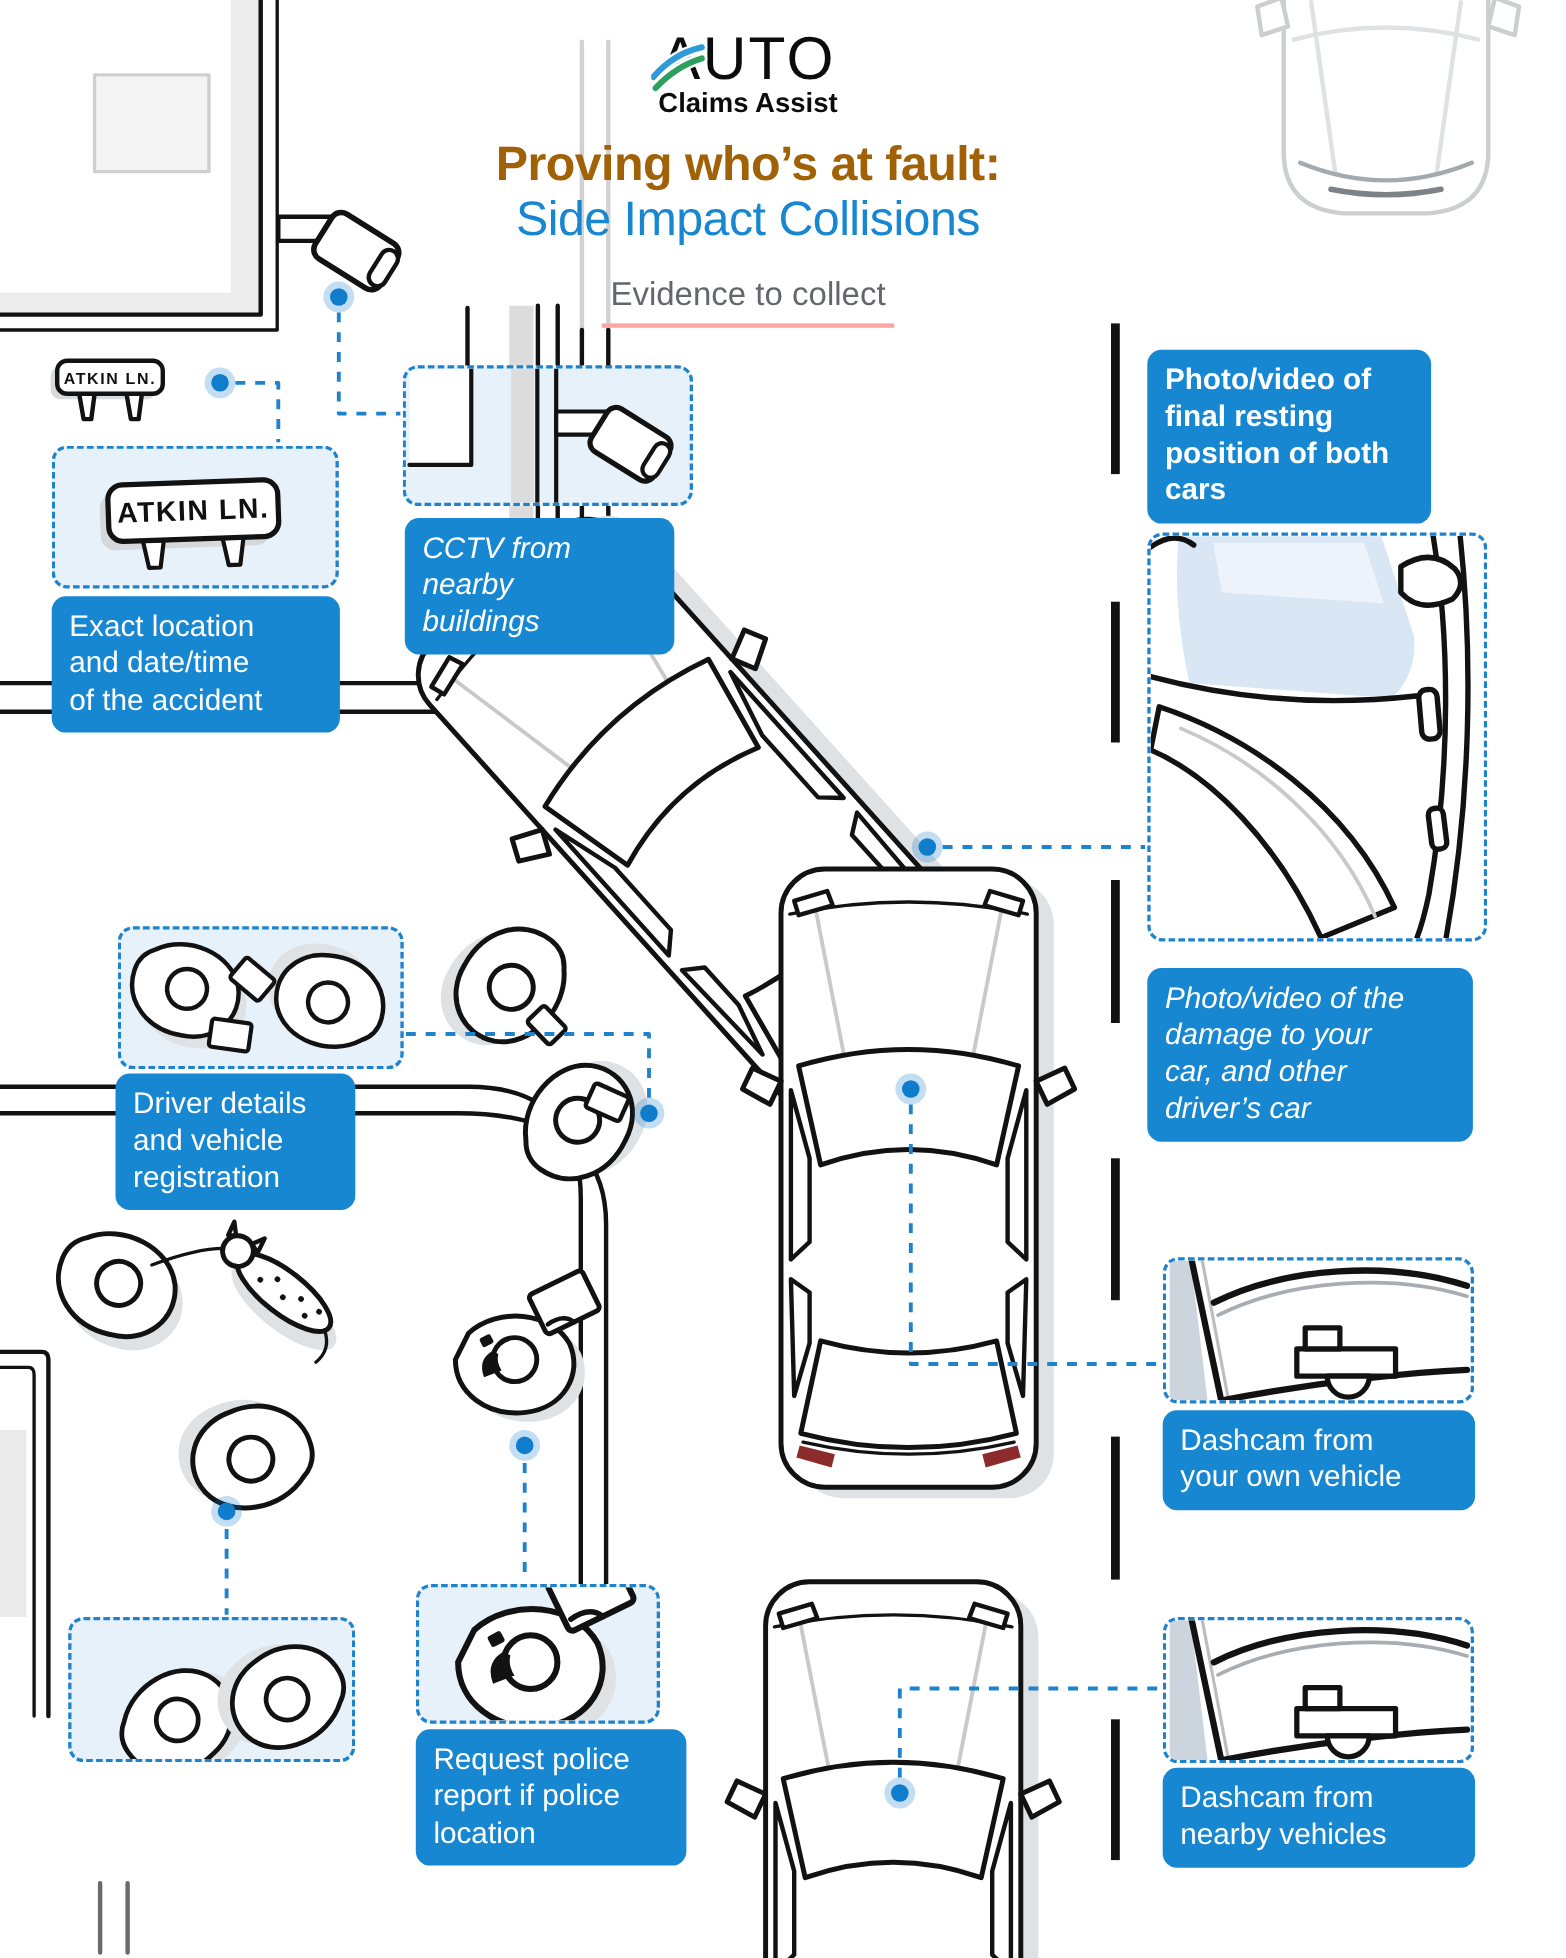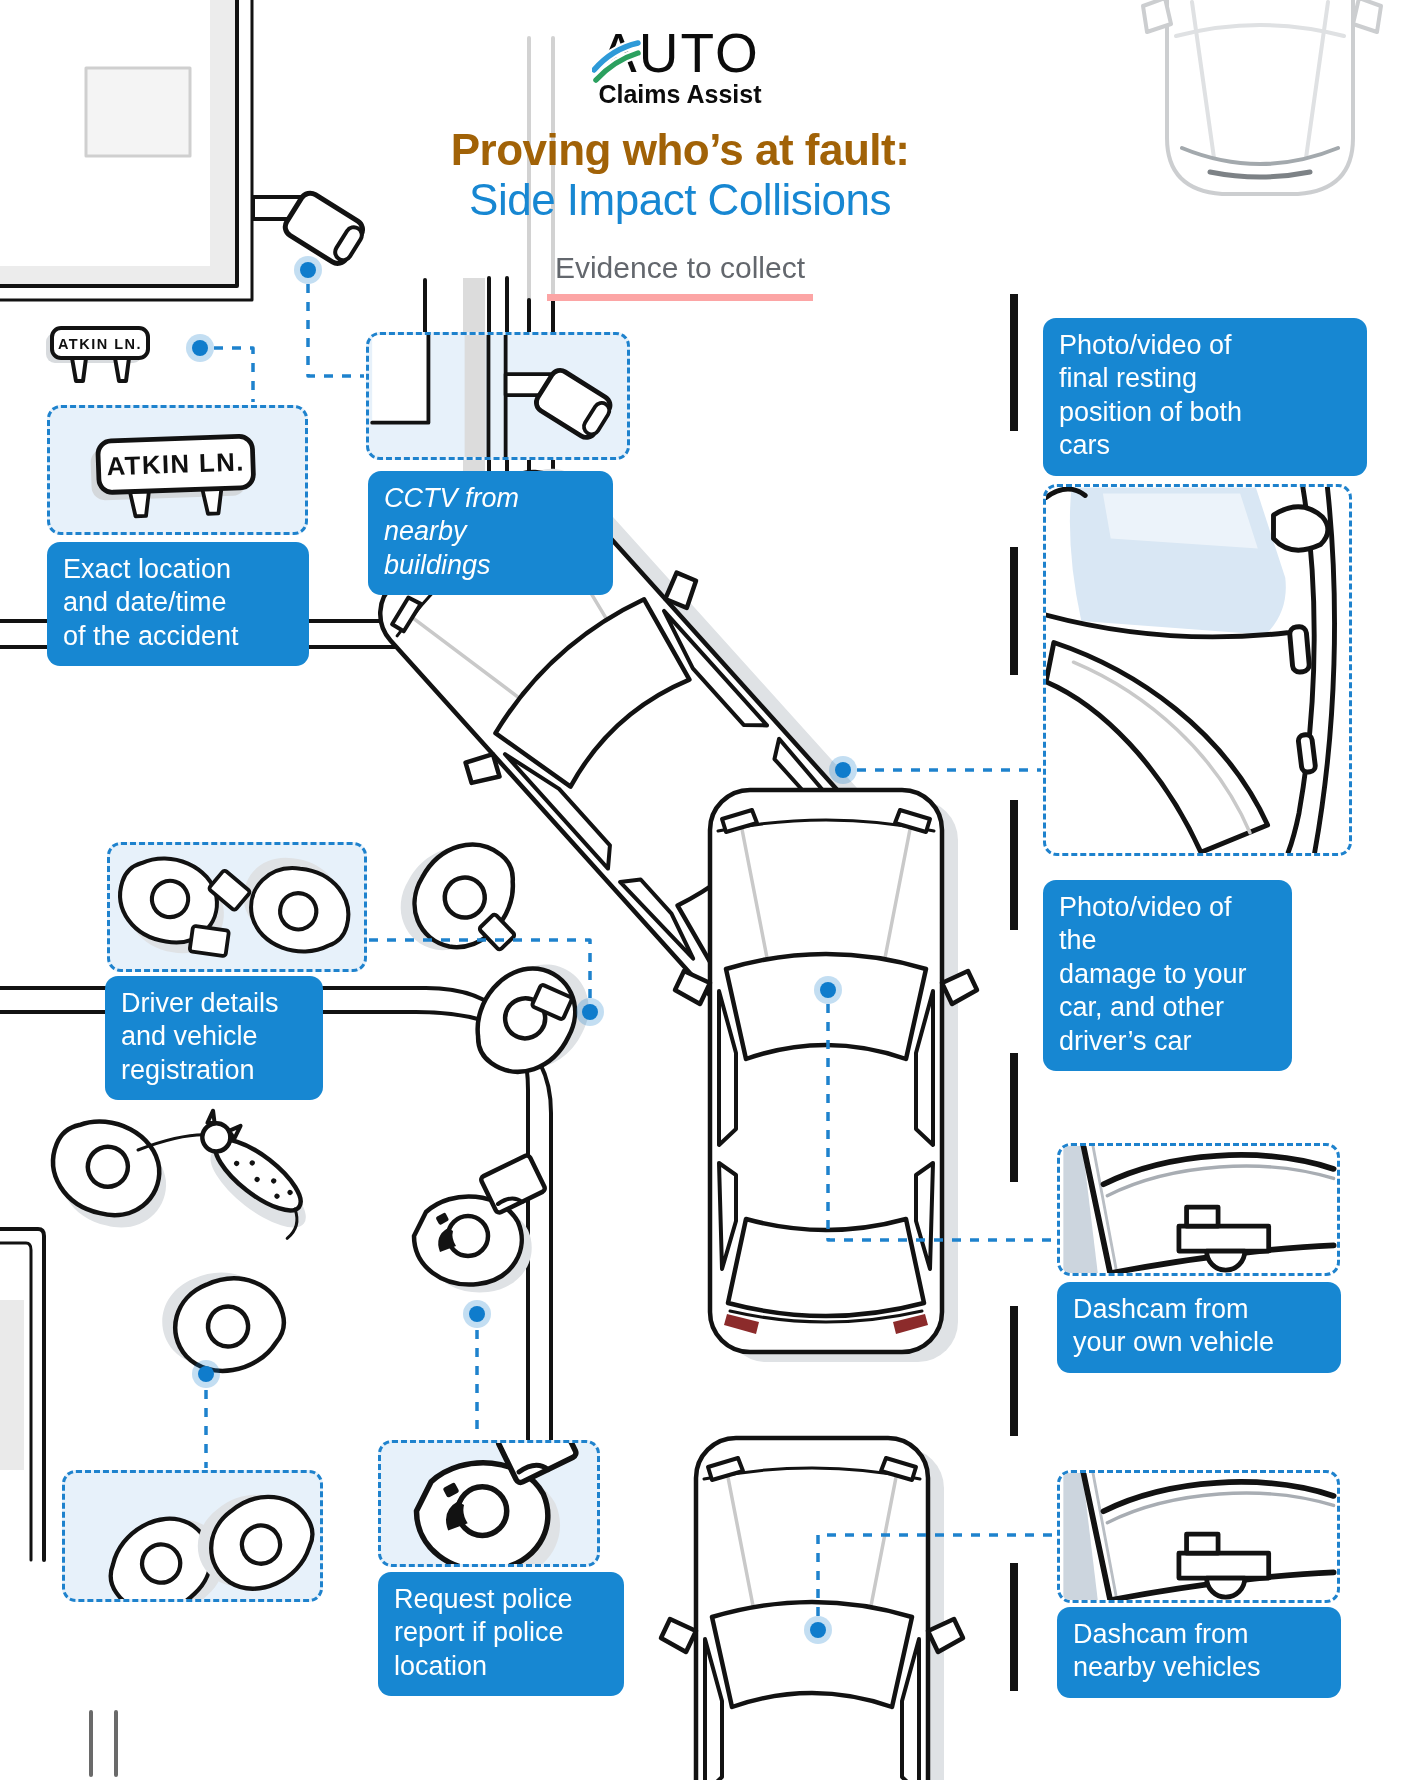--- a/index.html
+++ b/index.html
@@ -27,21 +27,21 @@
 
   
   .header{position:absolute;left:180px;top:26px;width:1000px;text-align:center;}
   .logo{position:relative;display:inline-block;}
   .logo-brand{font-size:55px;font-weight:400;color:#0c0c0c;letter-spacing:2px;line-height:1;}
   .logo-swoosh{position:absolute;left:-6px;top:14px;pointer-events:none;}
   .logo-tagline{font-size:25px;font-weight:bold;color:#0c0c0c;margin-top:0px;line-height:1.05;}
   .title{margin-top:18px;font-size:44px;font-weight:800;color:#a16207;letter-spacing:-0.5px;line-height:1.12;}
   .subtitle{font-size:44px;font-weight:400;color:var(--accent-blue);letter-spacing:-0.5px;line-height:1.15;}
   .tagline{display:inline-block;margin-top:8px;font-size:30px;color:var(--tagline-gray);
-           border-bottom:7px solid #fca5a5;padding:0 8px 9px 8px;}
+           border-bottom:4px solid #fca5a5;padding:0 8px 9px 8px;}
 
   
   .label{position:absolute;box-sizing:border-box;background:var(--accent-blue);color:#fff;
          border-radius:13px;padding:11px 16px 13px 16px;font-size:27px;line-height:1.24;z-index:4;}
   .label span{display:block;}
 
   
   .callout{position:absolute;box-sizing:border-box;border:3px dashed var(--connector-blue);
            border-radius:14px;background:var(--callout-fill);overflow:hidden;z-index:3;}
   .callout.white{background:#fff;}
@@ -345,28 +345,28 @@
     <span>and date/time</span>
     <span>of the accident</span>
   </div>
 
   <div class="label" style="left:368px;top:471px;width:245px;font-style:italic;">
     <span>CCTV from</span>
     <span>nearby</span>
     <span>buildings</span>
   </div>
 
-  <div class="label" style="left:1043px;top:318px;width:324px;">
+  <div class="label" style="left:1043px;top:318px;width:258px;font-weight:bold;">
     <span>Photo/video of</span>
     <span>final resting</span>
     <span>position of both</span>
     <span>cars</span>
   </div>
 
-  <div class="label" style="left:1043px;top:880px;width:249px;">
+  <div class="label" style="left:1043px;top:880px;width:296px;font-style:italic;">
     <span>Photo/video of the</span>
     <span>damage to your</span>
     <span>car, and other</span>
     <span>driver’s car</span>
   </div>
 
   <div class="label" style="left:105px;top:976px;width:218px;">
     <span>Driver details</span>
     <span>and vehicle</span>
     <span>registration</span>

